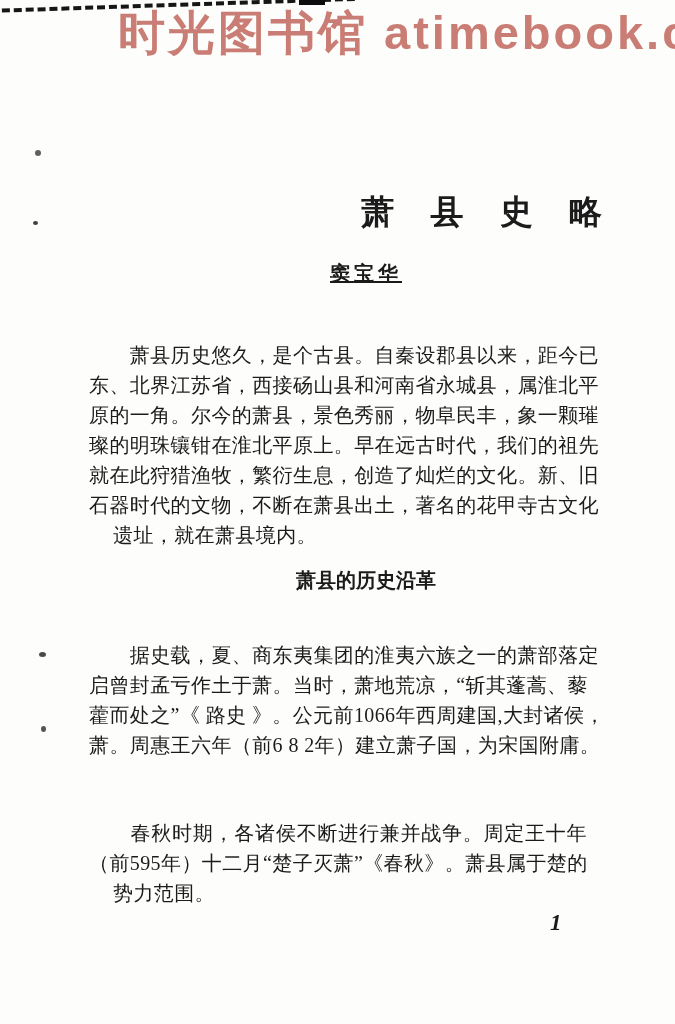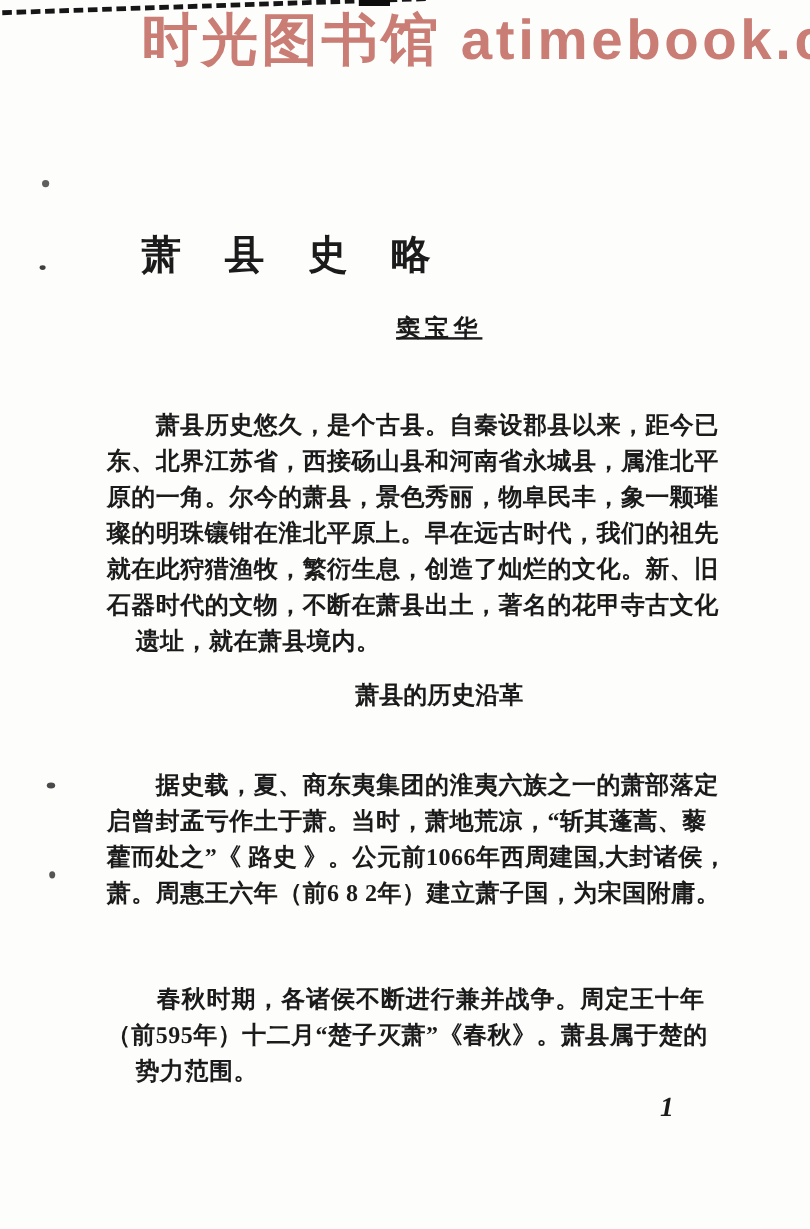--- a/index.html
+++ b/index.html
@@ -37,21 +37,21 @@
     font-size:47px;
     letter-spacing:3px;
     white-space:nowrap;
     color:#c97d74;
   }
 
   .content { position:absolute; left:89px; width:498px; }
 
   .doc-title {
     top:190px;
-    text-align:left;
+    text-align:right;
     transform:translateX(29px);
     font-size:33px;
     font-weight:bold;
     letter-spacing:14px;
     white-space:nowrap;
   }
   .doc-author {
     top:260px;
     text-align:center;
     transform:translateX(28px);
@@ -68,21 +68,20 @@
     font-weight:bold;
     line-height:30px;
   }
 
   .para { font-size:20px; line-height:30px; font-weight:500; }
   .para .line {
     text-align:justify;
     text-align-last:justify;
     letter-spacing:0.4px;
     white-space:nowrap;
-    font-weight:bold;
   }
   .para .line.short { text-align-last:left;margin-left:24px; }
 
   .para-1 { top:340px; }
   .para-2 { top:640px; }
   .para-3 { top:818px; }
 
   .page-number {
     position:absolute;
     left:550px; top:910px;

